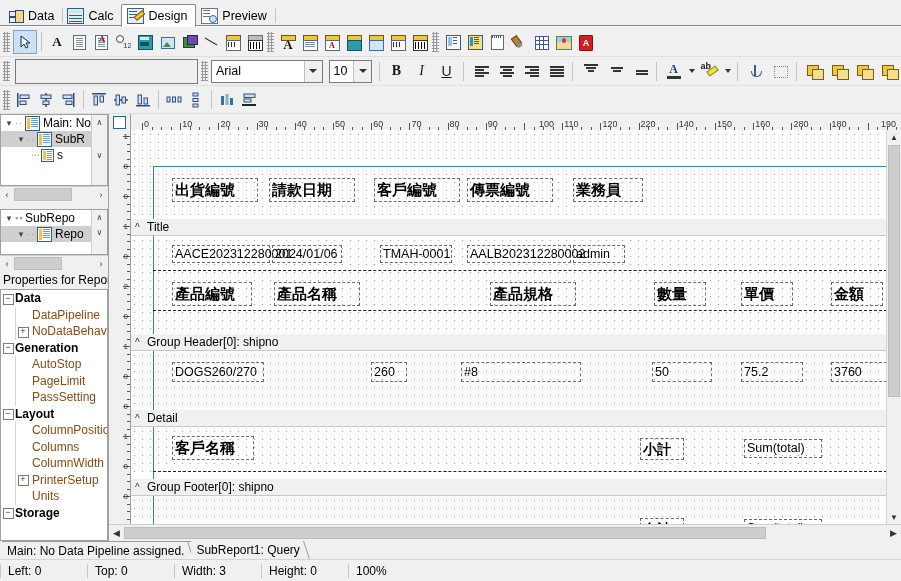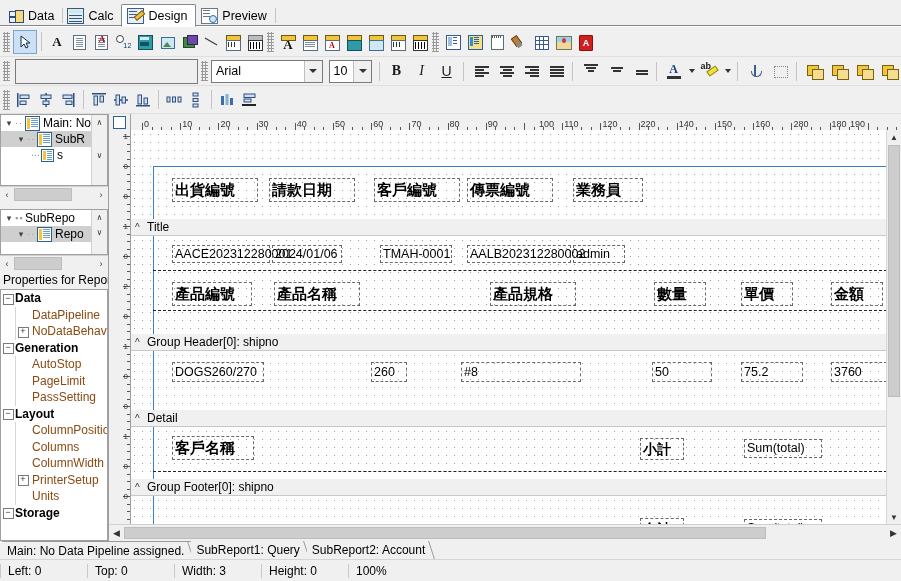--- a/index.html
+++ b/index.html
@@ -851,21 +851,21 @@
             <div class="lbl" style="left: 662.4px;">280</div>
             <div class="tick" style="left: 669.95px; height: 3px;"></div>
             <div class="tick" style="left: 679.5px; height: 3px;"></div>
             <div class="tick" style="left: 689.05px; height: 3px;"></div>
             <div class="tick tickM" style="left: 698.6px;"></div>
             <div class="lbl" style="left: 700.6px;">180</div>
             <div class="tick" style="left: 708.15px; height: 3px;"></div>
             <div class="tick" style="left: 717.7px; height: 3px;"></div>
             <div class="tick" style="left: 727.25px; height: 3px;"></div>
             <div class="tick tickM" style="left: 736.8px;"></div>
-            <div class="lbl" style="left: 719px; margin-top: 48px;">190</div>
+            <div class="lbl" style="left: 750px; margin-top: 48px;">190</div>
             <div class="tick" style="left: 746.35px; height: 3px;"></div>
             <div class="tick" style="left: 755.9px; height: 3px;"></div>
             <div class="tick" style="left: 765.45px; height: 3px;"></div>
           </div>
       </div>
 
       <div class="body-row">
         <div class="vruler" id="vruler">
             <div class="tick tickM" style="top: 6px;"></div>
             <div class="lbl" style="top: 2px;">1</div>
@@ -1023,23 +1023,20 @@
     </div>
   </div>
 
   <div class="btabs">
     <div class="btab first">
       <span>Main: No Data Pipeline assigned.</span>
     </div>
     <div class="btab">
       <span>SubReport1: Query</span>
     </div>
-    <div class="btab">
-      <span>SubReport2: Account</span>
-    </div>
   </div>
 
   <div class="statusbar">
     <div class="st-cell" style="width:72px">Left: 0</div>
     <div class="st-cell" style="width:72px">Top: 0</div>
     <div class="st-cell" style="width:72px">Width: 3</div>
     <div class="st-cell" style="width:72px">Height: 0</div>
     <div class="st-cell" style="width:46px">100%</div>
   </div>
 

